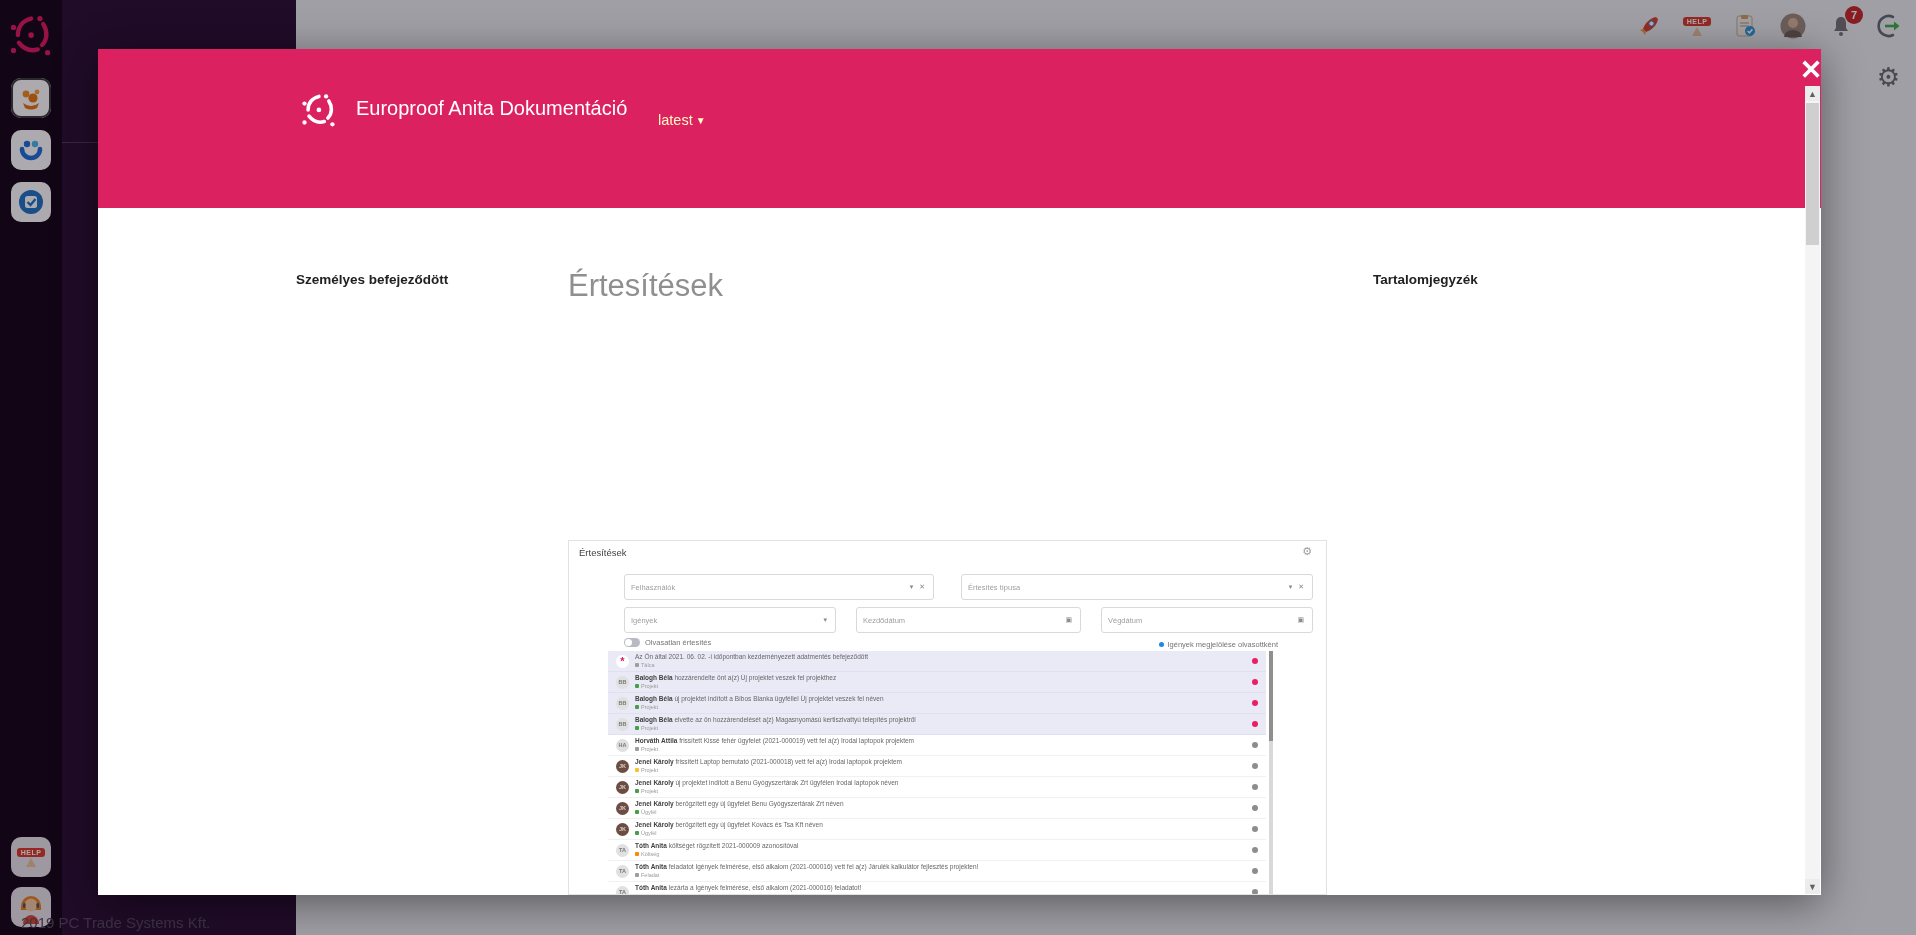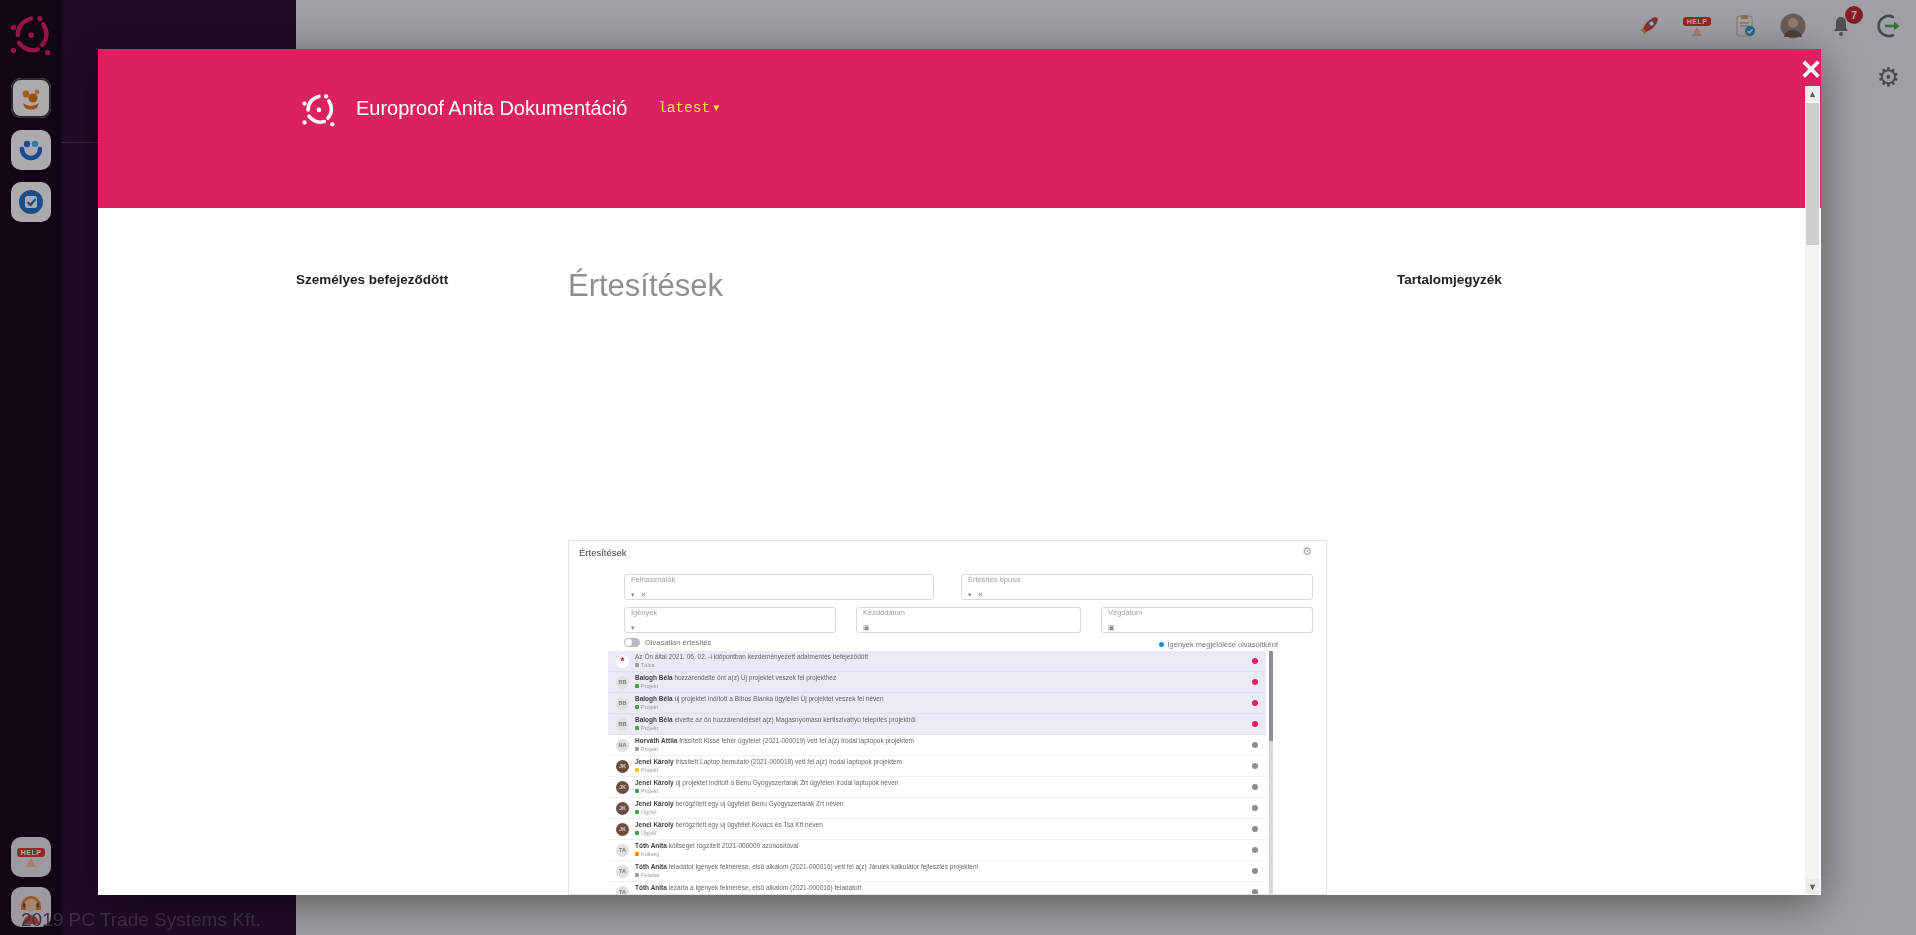--- a/index.html
+++ b/index.html
@@ -14,34 +14,34 @@
   .rail-app{width:40px;height:40px;border-radius:10px;background:#fff;display:flex;align-items:center;justify-content:center;}
   .rail-app.bordered{box-shadow:0 0 0 2px #3c3c3c inset;}
   .rail-bottom{position:absolute;left:11px;bottom:8px;display:flex;flex-direction:column;gap:10px;}
   .rail-soft{width:40px;height:40px;border-radius:10px;background:#e8e4ea;display:flex;align-items:center;justify-content:center;flex-direction:column;}
   .help-sign{background:#d93a2b;color:#fff;font-size:7px;font-weight:bold;border-radius:3px;padding:1px 4px;letter-spacing:.5px;}
   .help-hand{width:0;height:0;border-left:5px solid transparent;border-right:5px solid transparent;border-bottom:9px solid #e9c29b;margin-top:1px;}
   .menu-items{position:absolute;left:22px;top:12px;right:0;}
   .menu-item{height:40px;line-height:40px;color:#e9e3ef;font-size:14.5px;white-space:nowrap;}
   .menu-divider{position:absolute;left:0px;right:0;top:142px;height:1px;background:rgba(255,255,255,.18);}
   .menu-items2{position:absolute;left:22px;top:162px;right:0;}
-  .copyright{position:absolute;left:21px;bottom:4px;color:#55495c;font-size:19px;white-space:nowrap;z-index:2;}
+  .copyright{position:absolute;left:21px;bottom:4px;color:#55495c;font-size:15px;white-space:nowrap;z-index:2;}
   .topbar-icons{position:absolute;top:13px;right:14px;display:flex;align-items:center;gap:22px;z-index:1;}
   .tb-ic{width:26px;height:26px;position:relative;display:flex;align-items:center;justify-content:center;}
   .badge{position:absolute;top:-7px;right:-9px;background:#c62828;color:#fff;font-size:11px;font-weight:bold;
          width:18px;height:18px;border-radius:50%;display:flex;align-items:center;justify-content:center;}
   .bg-gear{position:absolute;top:62px;right:16px;color:#6d6d6d;font-size:26px;z-index:1;}
   .dim{position:absolute;inset:0;background:rgba(14,5,20,.34);z-index:5;}
   
   .modal{position:absolute;left:98px;top:49px;width:1723px;height:846px;background:#fff;z-index:10;
          box-shadow:0 8px 40px rgba(0,0,0,.45);}
   .m-header{position:absolute;left:0;top:0;right:0;height:159px;background:#dc2161;}
   .m-logo{position:absolute;left:202px;top:42px;width:36px;height:36px;}
   .m-title{position:absolute;left:258px;top:48px;color:#fff;font-size:20px;font-weight:500;}
-  .m-version{position:absolute;left:560px;top:51px;color:#fde047;font-size:14.5px;font-family:Liberation Mono, monospace;}
+  .m-version{position:absolute;left:560px;top:63px;color:#fef9c3;font-size:14.5px;}
   .m-version .caret{font-size:10px;vertical-align:1px;margin-left:3px;}
   .m-search{position:absolute;left:1260px;top:41px;width:259px;height:38px;background:#aa1c4e;border-radius:3px;
             display:flex;align-items:center;padding:0 10px;box-sizing:border-box;}
   .m-search input{background:transparent;border:none;outline:none;color:#fff;font-size:15px;width:100%;margin-left:8px;
                   font-family:"Liberation Sans",sans-serif;}
   .m-search input::placeholder{color:#eeb3c8;opacity:1;}
   .m-close{position:absolute;left:1696px;top:4px;color:#fff;font-size:27px;font-weight:bold;width:34px;height:34px;
            display:flex;align-items:center;justify-content:center;cursor:pointer;}
   .m-tabs{position:absolute;left:195px;bottom:13px;display:flex;gap:26px;}
   .m-tab{color:rgba(255,255,255,.66);font-size:13.5px;cursor:pointer;white-space:nowrap;}
@@ -53,29 +53,29 @@
   .m-scroll .thumb{position:absolute;left:1px;top:17px;width:13px;height:142px;background:#cfcfcf;}
   
   .m-sidenav{position:absolute;left:198px;top:216px;width:230px;}
   .m-sidenav .head{font-size:13.5px;font-weight:bold;color:#212121;line-height:30px;}
   .m-sidenav .item{font-size:13.5px;color:#5f6368;line-height:30px;cursor:pointer;}
   .m-sidenav .item.active{color:#e0195e;}
   .m-article{position:absolute;left:470px;top:200px;width:762px;}
   .m-article h1{margin:18px 0 0 0;font-size:31px;font-weight:400;color:#8f8f8f;line-height:1.2;}
   .m-article p{margin:26px 0 0 0;font-size:16px;color:#3d3d3d;line-height:26px;}
   .m-toc{position:absolute;left:1275px;top:216px;width:245px;}
-  .m-toc .head{font-size:13.5px;font-weight:bold;color:#212121;line-height:30px;margin-left:24px;}
+  .m-toc .head{font-size:13.5px;font-weight:bold;color:#212121;line-height:30px;}
   .m-toc .item{font-size:13px;color:#5f6368;line-height:29.5px;cursor:pointer;white-space:nowrap;}
   
   .shot{position:absolute;left:470px;top:491px;width:759px;height:355px;background:#fff;border:1px solid #e2e2e2;
         box-sizing:border-box;overflow:hidden;}
   .shot-title{position:absolute;left:10px;top:6px;font-size:9.5px;color:#424242;}
   .shot-gear{position:absolute;right:14px;top:4px;font-size:11px;color:#9e9e9e;}
   .sf{position:absolute;height:26px;border:1px solid #d9d9d9;border-radius:3px;font-size:7.5px;color:#9e9e9e;
-      display:flex;justify-content:space-between;padding:0 6px;box-sizing:border-box;background:#fff;flex-direction:column;}
+      display:flex;align-items:center;justify-content:space-between;padding:0 6px;box-sizing:border-box;background:#fff;}
   .sf .ic{color:#8a8a8a;font-size:7px;letter-spacing:2px;}
   .shot-toggle{position:absolute;left:55px;top:97px;display:flex;align-items:center;gap:5px;font-size:7.5px;color:#757575;}
   .pill{width:16px;height:9px;border-radius:5px;background:#b9b9c4;position:relative;}
   .pill:after{content:"";position:absolute;left:1px;top:1px;width:7px;height:7px;border-radius:50%;background:#fff;}
   .shot-markall{position:absolute;right:48px;top:99px;font-size:7.5px;color:#757575;display:flex;align-items:center;gap:4px;}
   .bluedot{width:5px;height:5px;border-radius:50%;background:#1e88e5;display:inline-block;}
   .shot-list{position:absolute;left:39px;top:110px;width:658px;}
   .srow{height:21px;display:flex;align-items:center;padding:0 8px;border-bottom:1px solid #f1f1f1;box-sizing:border-box;}
   .srow.unread{background:#e9eaf6;border-bottom:1px solid #dfe1f0;}
   .sav{width:13px;height:13px;border-radius:50%;background:#e0e0e0;color:#777;font-size:5.5px;font-weight:bold;

